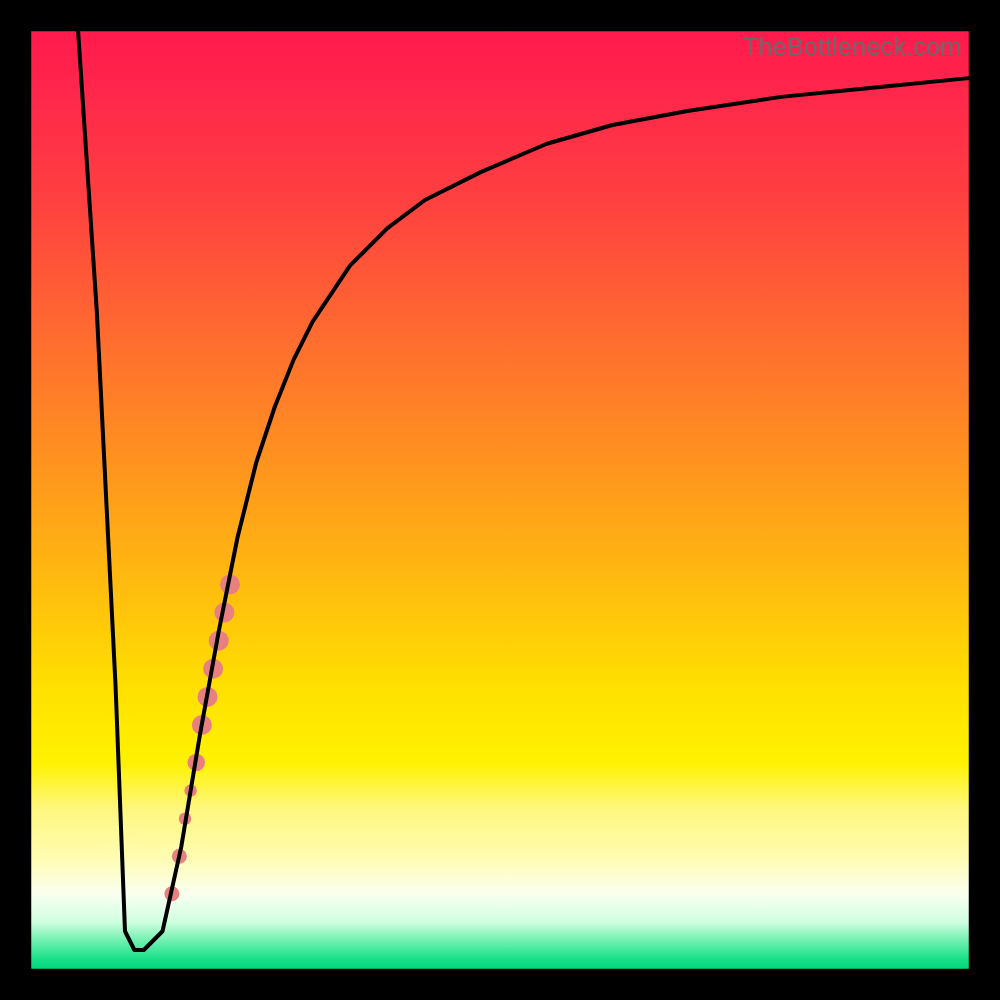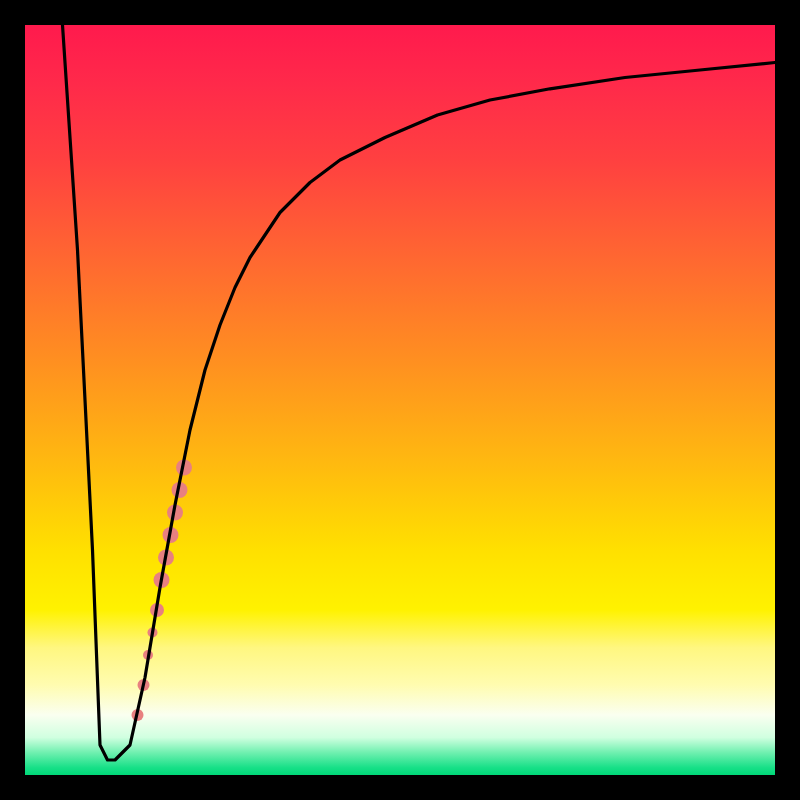--- a/index.html
+++ b/index.html
@@ -58,20 +58,21 @@
     width: 750px;
     height: 750px;
     overflow: visible;
   }
 </style>
 </head>
 <body>
 
 <div class="frame">
   <div class="plot">
+    <div class="watermark">TheBottleneck.com</div>
     <svg class="curve" viewBox="0 0 750 750">
       <g id="marker-layer">
           <circle cx="112.5" cy="690.0" r="6" fill="#e88080"></circle>
           <circle cx="118.5" cy="660.0" r="6" fill="#e88080"></circle>
           <circle cx="123.0" cy="630.0" r="5" fill="#e88080"></circle>
           <circle cx="127.5" cy="607.5" r="5" fill="#e88080"></circle>
           <circle cx="132.0" cy="585.0" r="7" fill="#e88080"></circle>
           <circle cx="136.5" cy="555.0" r="8" fill="#e88080"></circle>
           <circle cx="141.0" cy="532.5" r="8" fill="#e88080"></circle>
           <circle cx="145.5" cy="510.0" r="8" fill="#e88080"></circle>

